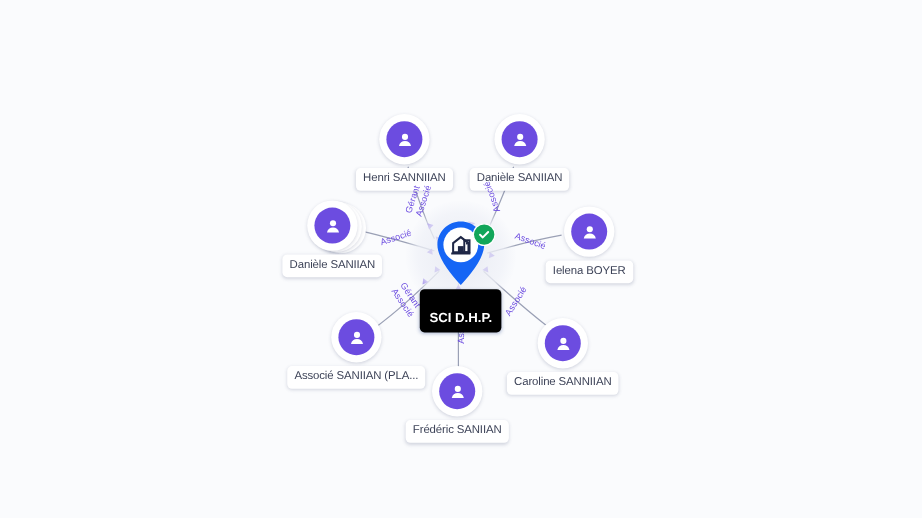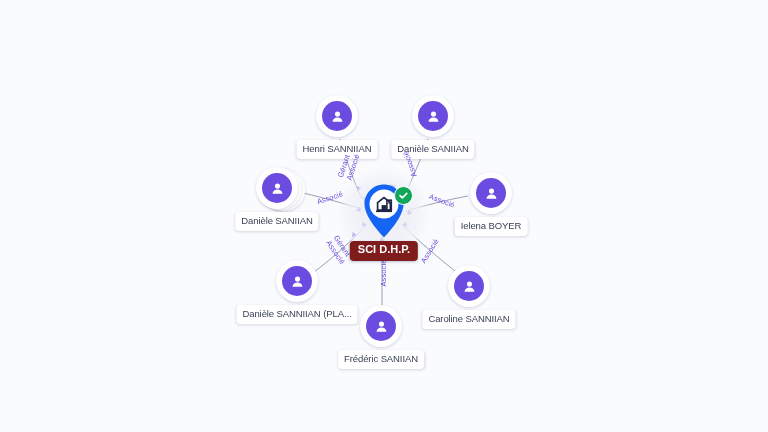--- a/index.html
+++ b/index.html
@@ -126,27 +126,27 @@
     display: flex;
     align-items: center;
     justify-content: center;
   }
   .verified-badge svg { display: block; }
   .company-label {
     position: absolute;
     left: 50%;
     top: 28px;
     transform: translateX(-50%);
-    background: #7f1d1d;
+    background: #000000;
     color: #ffffff;
     font-size: 11px;
     font-weight: bold;
     line-height: 1;
     white-space: nowrap;
-    padding: 3px 8px 6px 8px;
+    padding: 19px 8px 6px 8px;
     border-radius: 4px;
     box-shadow: 0 1px 3px rgba(30,60,130,0.30);
   }
 
   
   .edge-label {
     position: absolute;
     color: #6c4ce0;
     font-size: 7.5px;
     line-height: 1.25;
@@ -243,21 +243,21 @@
         <div class="avatar-stack">
           <div class="avatar-circle">
             <div class="avatar-inner">
               <svg viewBox="0 0 24 24" width="17" height="17">
                 <circle cx="12" cy="8.6" r="3.6" fill="#ffffff"></circle>
                 <path d="M4.9 19.4 C5.6 15.3 8.5 13.4 12 13.4 C15.5 13.4 18.4 15.3 19.1 19.4 Z" fill="#ffffff"></path>
               </svg>
             </div>
           </div>
         </div>
-        <div class="person-label">Danièle SANNIIAN (PLA...</div>
+        <div class="person-label">Associé SANIIAN (PLA...</div>
       </div>
       <div class="person-node" style="left: 469px; top: 286px;">
         <div class="avatar-stack">
           <div class="avatar-circle">
             <div class="avatar-inner">
               <svg viewBox="0 0 24 24" width="17" height="17">
                 <circle cx="12" cy="8.6" r="3.6" fill="#ffffff"></circle>
                 <path d="M4.9 19.4 C5.6 15.3 8.5 13.4 12 13.4 C15.5 13.4 18.4 15.3 19.1 19.4 Z" fill="#ffffff"></path>
               </svg>
             </div>

